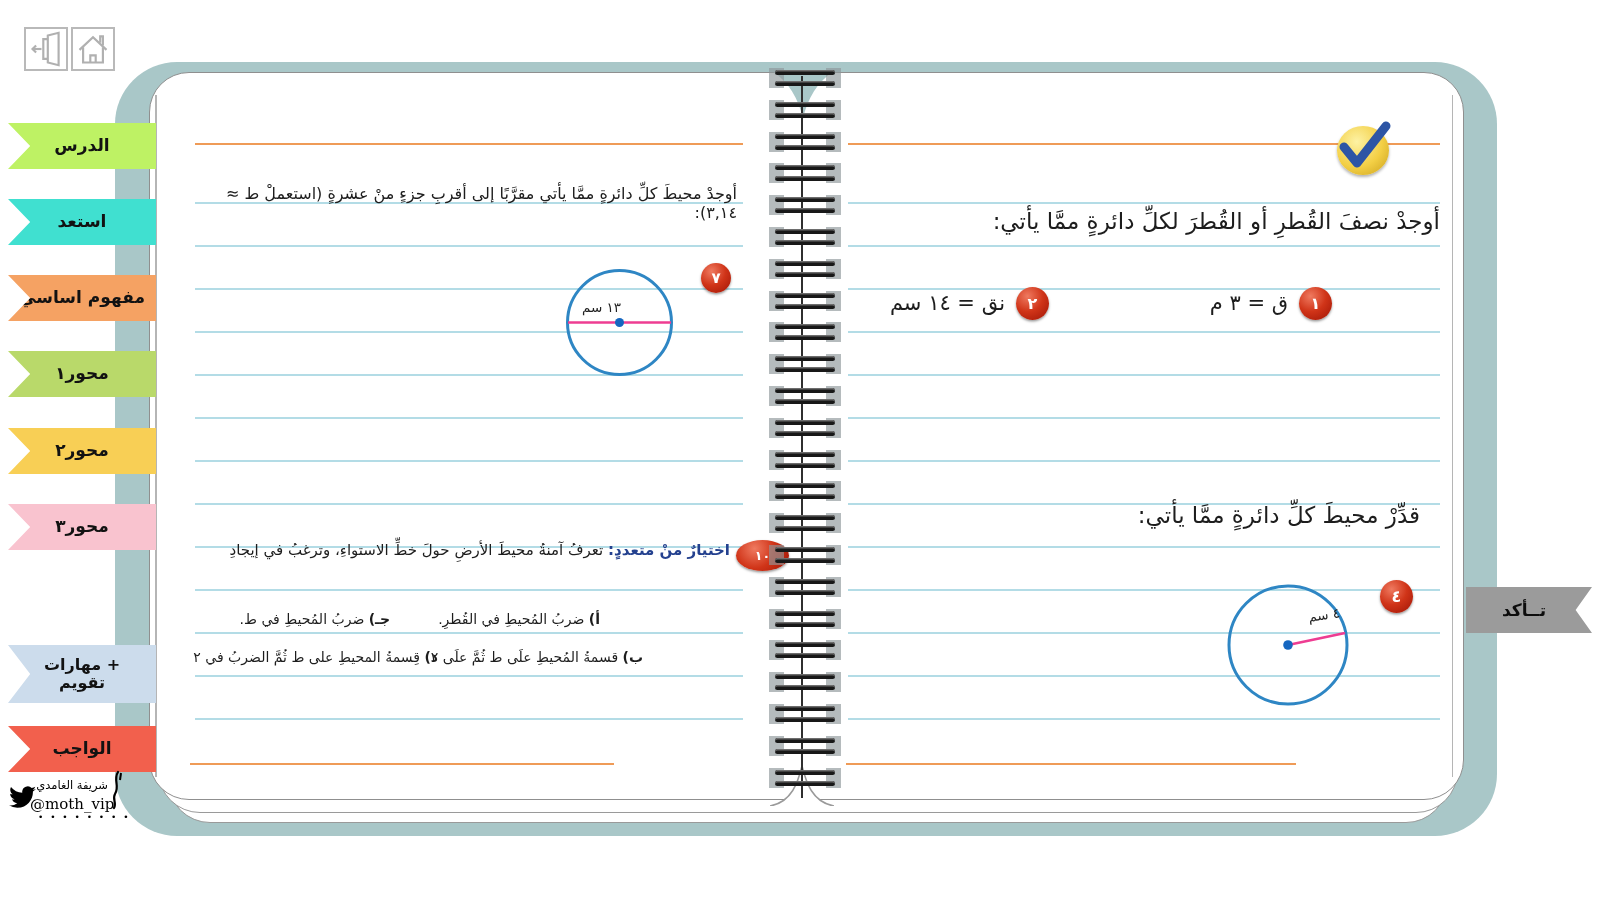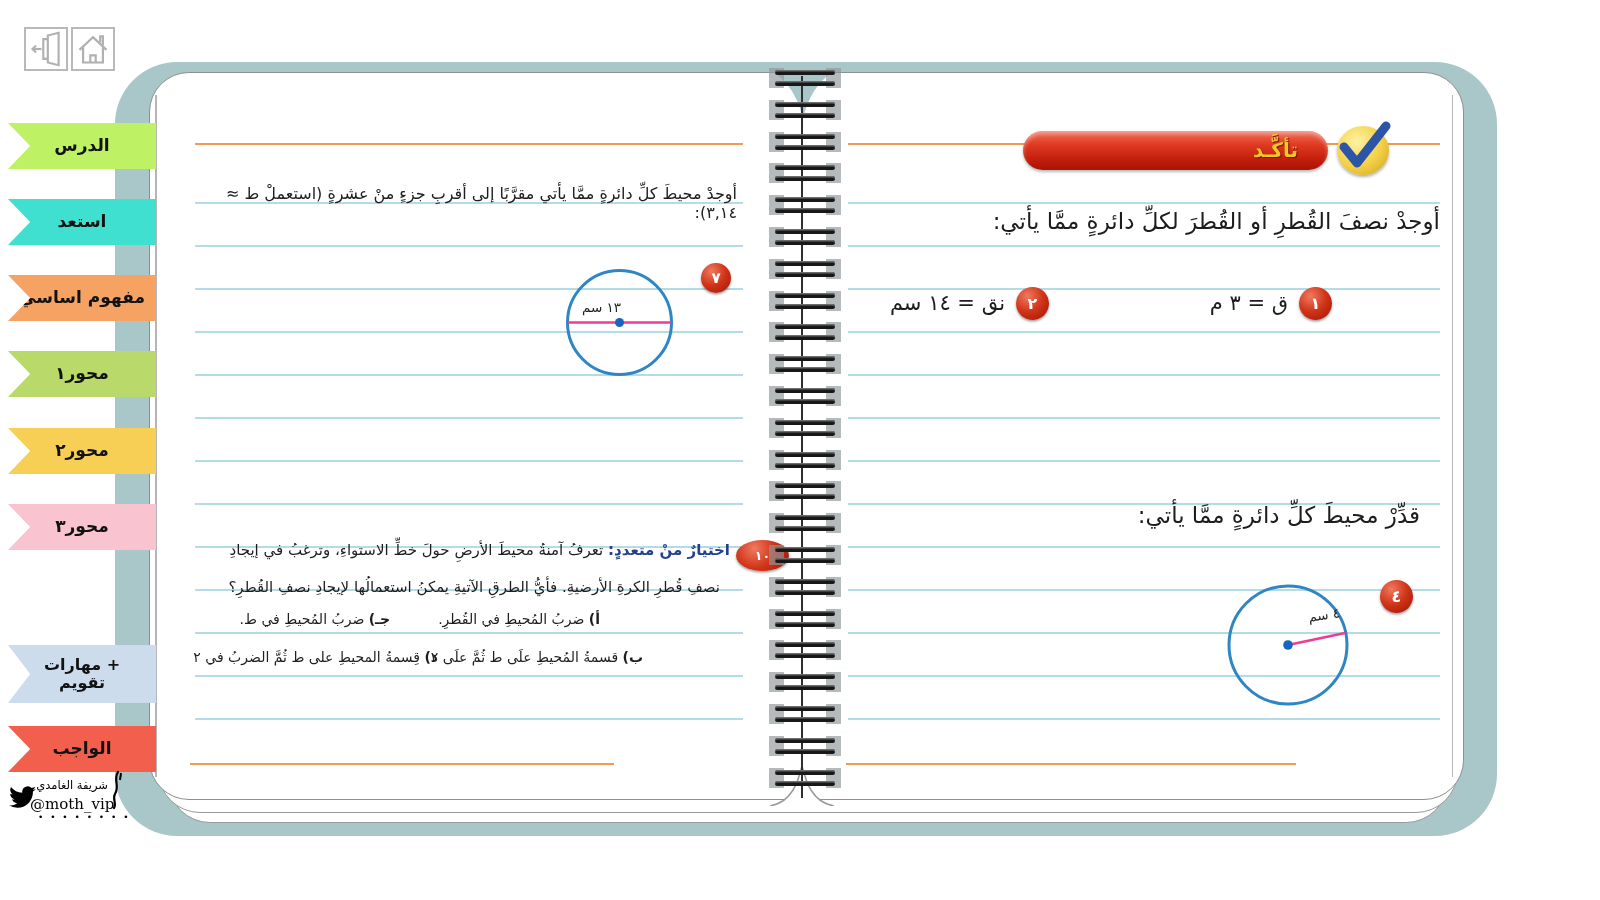--- a/index.html
+++ b/index.html
@@ -125,23 +125,20 @@
     <path d="M0,0 H62 C46,10 35,28 31,48 C27,28 16,10 0,0 Z" fill="#a9c7c8"></path>
   </svg>
 
   <div class="lines lines-left"></div>
   <div class="lines lines-right"></div>
   <div class="oline" style="left:195px;top:143px;width:548px;"></div>
   <div class="oline" style="left:848px;top:143px;width:592px;"></div>
   <div class="oline" style="left:190px;top:763px;width:424px;"></div>
   <div class="oline" style="left:846px;top:763px;width:450px;"></div>
 
-  <div class="banner">
-    <span class="title">تأكَّـد</span>
-  </div>
   <div class="check-ball"></div>
   <svg class="check-mark" width="62" height="60">
     <path d="M12 30 L25 46 L54 9" fill="none" stroke="#2d55a5" stroke-width="9" stroke-linecap="round" stroke-linejoin="round"></path>
   </svg>
 
   <div class="ar inst-lg" style="left:848px;top:208px;width:592px;">أوجدْ نصفَ القُطرِ أو القُطرَ لكلِّ دائرةٍ ممَّا يأتي:</div>
 
   <div class="badge" style="left:1299px;top:287px;width:33px;height:33px;font-size:16px;">١</div>
   <div class="ar item-txt" style="left:1140px;top:291px;width:148px;">ق = ٣ م</div>
 
@@ -166,21 +163,20 @@
     <line x1="4" y1="55.5" x2="107" y2="55.5" stroke="#ee3d92" stroke-width="2.6"></line>
     <circle cx="55.5" cy="55.5" r="4.5" fill="#1566c0"></circle>
   </svg>
   <div class="ar circle-label" style="left:569px;top:299px;width:52px;">١٣ سم</div>
 
   <div class="badge" style="left:736px;top:540px;width:53px;height:31px;font-size:12.5px;">١٠</div>
   <div class="ar mcq-line" style="left:192px;top:541px;width:538px;">
     <span class="mcq-lead">اختيارٌ منْ متعددٍ:</span>
     <span>تعرفُ آمنةُ محيطَ الأرضِ حولَ خطِّ الاستواءِ، وترغبُ في إيجادِ</span>
   </div>
-  <div class="ar mcq-line" style="left:192px;top:578px;width:528px;padding-left:14px;box-sizing:border-box;">نصفِ قُطرِ الكرةِ الأرضيةِ. فأيُّ الطرقِ الآتيةِ يمكنُ استعمالُها لإيجادِ نصفِ القُطرِ؟</div>
 
   <div class="ar opt" style="left:400px;top:611px;width:200px;">
     <b>أ)</b>
     <span>ضربُ المُحيطِ في القُطرِ.</span>
   </div>
   <div class="ar opt" style="left:238px;top:611px;width:152px;">
     <b>جـ)</b>
     <span>ضربُ المُحيطِ في ط.</span>
   </div>
   <div class="ar opt" style="left:437px;top:649px;width:206px;">
@@ -359,20 +355,23 @@
   <div class="tab" style="top: 645px; height: 58px; font-size: 16px; background: rgb(204, 220, 236);">
     <span>
       <span>مهارات +</span><br>
       <span>تقويم</span>
     </span>
     </div>
   <div class="tab" style="top: 726px; background: rgb(242, 96, 77);">
     <span>الواجب</span>
     </div>
 
+  <div class="tab-right">
+    <span>تــأكد</span>
+  </div>
 
   <div class="watermark">
     <svg style="position:absolute;left:4px;top:16px;" width="32" height="28" viewBox="0 0 32 30">
       <path fill="#000" d="M31 5.3c-1.1.5-2.2.8-3.4 1a6 6 0 0 0 2.6-3.3c-1.2.7-2.4 1.2-3.8 1.4A5.9 5.9 0 0 0 16.2 8c0 .5 0 .9.1 1.4A16.7 16.7 0 0 1 4.2 3.2a5.9 5.9 0 0 0 1.8 7.9c-1 0-1.9-.3-2.7-.7v.1c0 2.9 2 5.2 4.7 5.8-.5.1-1 .2-1.5.2-.4 0-.8 0-1.1-.1a5.9 5.9 0 0 0 5.5 4.1A11.9 11.9 0 0 1 2 22.9 16.7 16.7 0 0 0 11 25.5c10.8 0 16.7-9 16.7-16.7v-.8c1.2-.8 2.2-1.9 3.3-2.7z"></path>
     </svg>
     <svg style="position:absolute;left:106px;top:2px;" width="18" height="40">
       <path d="M10,2 C5,10 12,16 7,24 C4,29 9,33 6,38" fill="none" stroke="#000" stroke-width="2.2" stroke-linecap="round"></path>
       <line x1="13" y1="3" x2="12" y2="10" stroke="#000" stroke-width="2"></line>
     </svg>
     <div class="wm-name">شريفة الغامدي</div>

